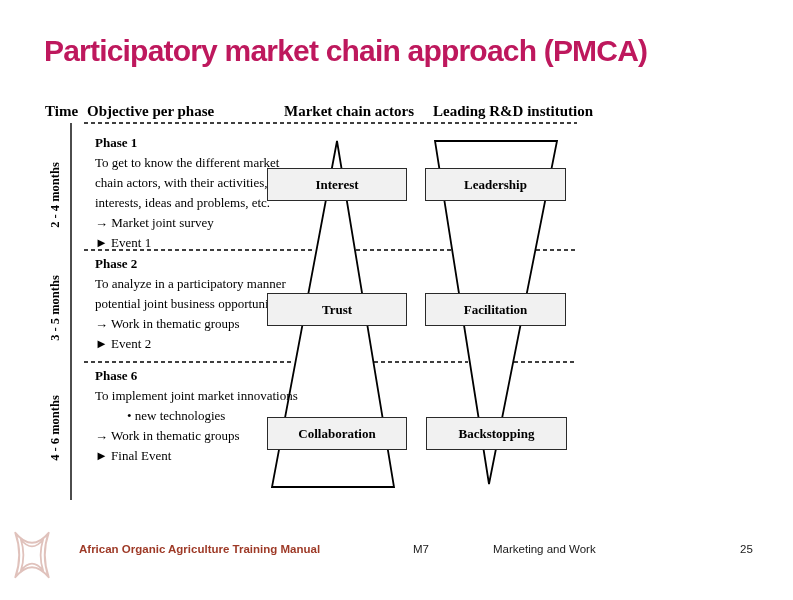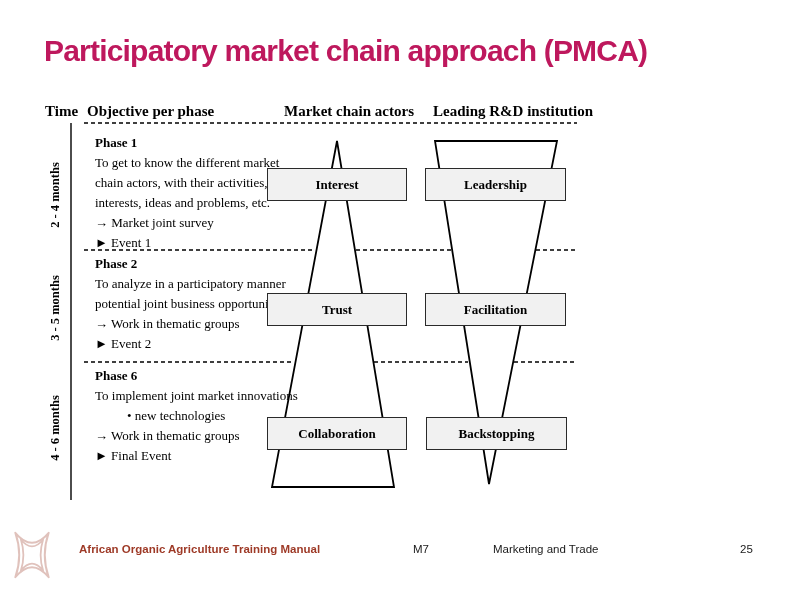--- a/index.html
+++ b/index.html
@@ -126,16 +126,16 @@
   <div class="chain-box box-facilitation">Facilitation</div>
   <div class="chain-box box-collaboration">Collaboration</div>
   <div class="chain-box box-backstopping">Backstopping</div>
 
   <svg class="footer-logo" width="40" height="52" viewBox="0 0 36 46" xmlns="http://www.w3.org/2000/svg">
     <path d="M3,3 Q18,21 33,3 Q26,23 33,43 Q18,25 3,43 Q10,23 3,3 Z" fill="none" stroke="#e0c2bc" stroke-width="1.8" stroke-linejoin="round"></path>
     <path d="M8,9 Q18,21.5 28,9 Q23.5,23 28,37 Q18,24.5 8,37 Q12.5,23 8,9 Z" fill="none" stroke="#e0c2bc" stroke-width="1.6" stroke-linejoin="round"></path>
   </svg>
   <div class="footer-text footer-manual">African Organic Agriculture Training Manual</div>
   <div class="footer-text footer-module">M7</div>
-  <div class="footer-text footer-section">Marketing and Trade</div>
+  <div class="footer-text footer-section">Marketing and Work</div>
   <div class="footer-text footer-page">25</div>
 
 </div>
 
 </body></html>

